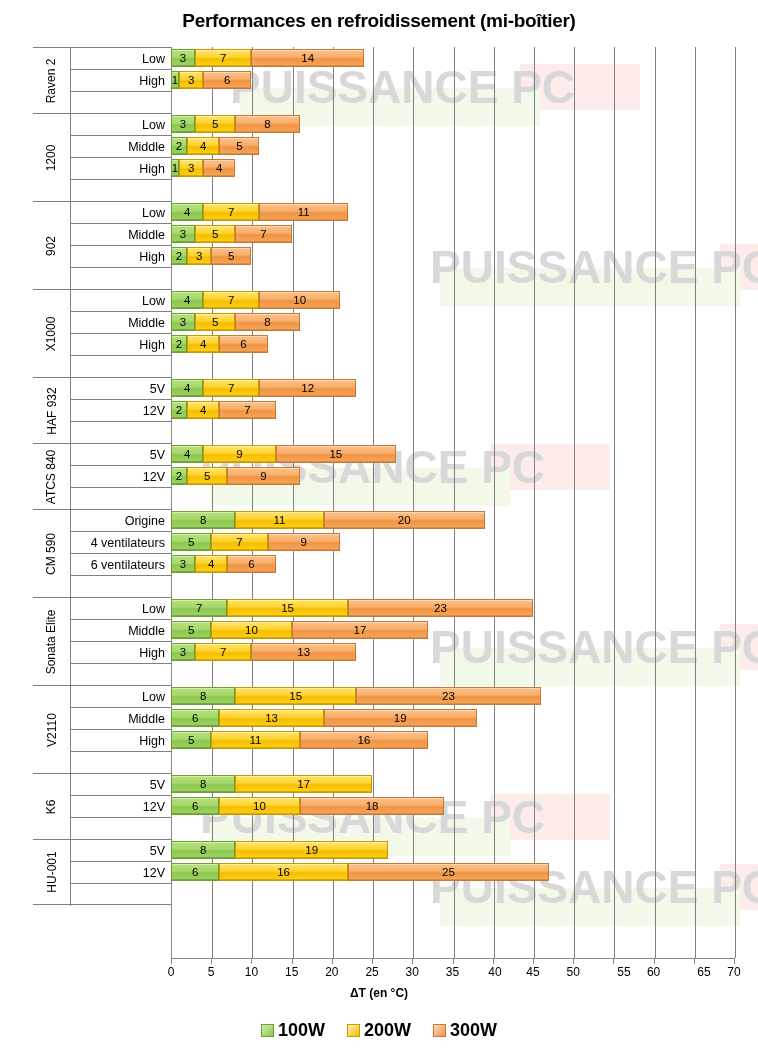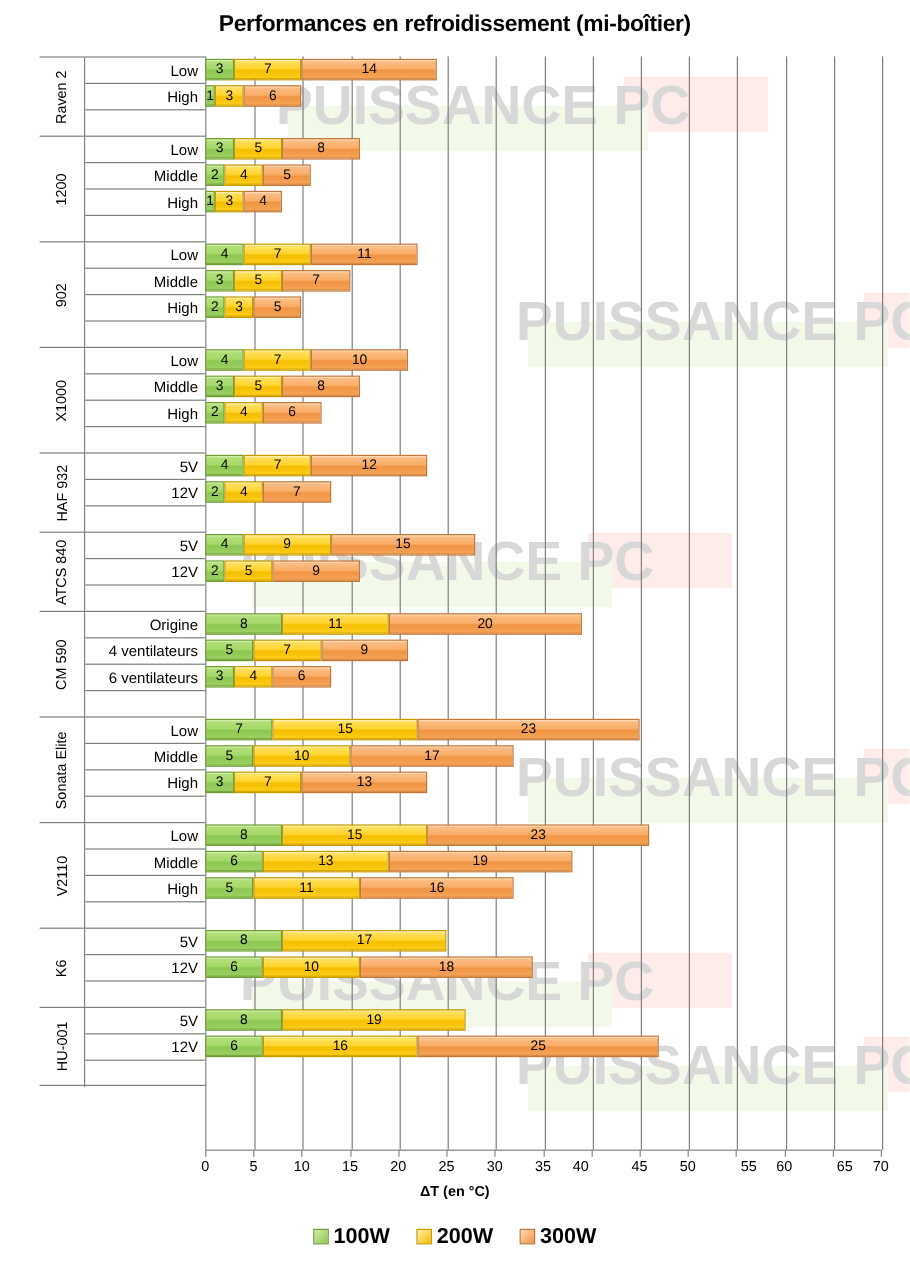--- a/index.html
+++ b/index.html
@@ -474,21 +474,21 @@
       <div class="ticklabel" style="left: 120.643px;">15</div>
       <div class="tick" style="left: 160.857px;"></div>
       <div class="ticklabel" style="left: 160.857px;">20</div>
       <div class="tick" style="left: 201.071px;"></div>
       <div class="ticklabel" style="left: 201.071px;">25</div>
       <div class="tick" style="left: 241.286px;"></div>
       <div class="ticklabel" style="left: 241.286px;">30</div>
       <div class="tick" style="left: 281.5px;"></div>
       <div class="ticklabel" style="left: 281.5px;">35</div>
       <div class="tick" style="left: 321.714px;"></div>
-      <div class="ticklabel" style="left: 313px;">40</div>
+      <div class="ticklabel" style="left: 324px;">40</div>
       <div class="tick" style="left: 361.929px;"></div>
       <div class="ticklabel" style="left: 361.929px;">45</div>
       <div class="tick" style="left: 402.143px;"></div>
       <div class="ticklabel" style="left: 402.143px;">50</div>
       <div class="tick" style="left: 442.357px;"></div>
       <div class="ticklabel" style="left: 453px;">55</div>
       <div class="tick" style="left: 482.571px;"></div>
       <div class="ticklabel" style="left: 482.571px;">60</div>
       <div class="tick" style="left: 522.786px;"></div>
       <div class="ticklabel" style="left: 533px;">65</div>

